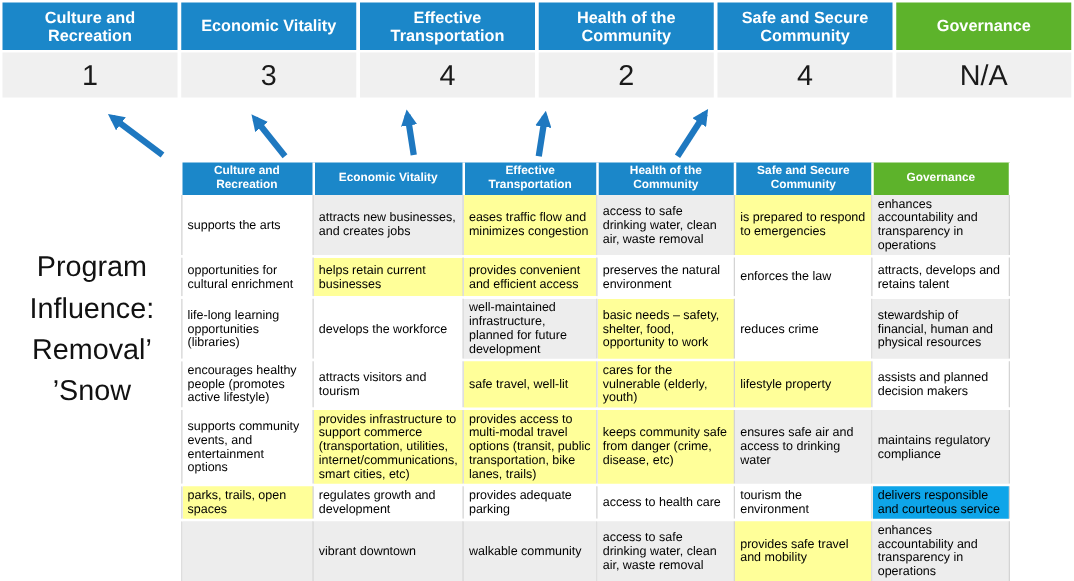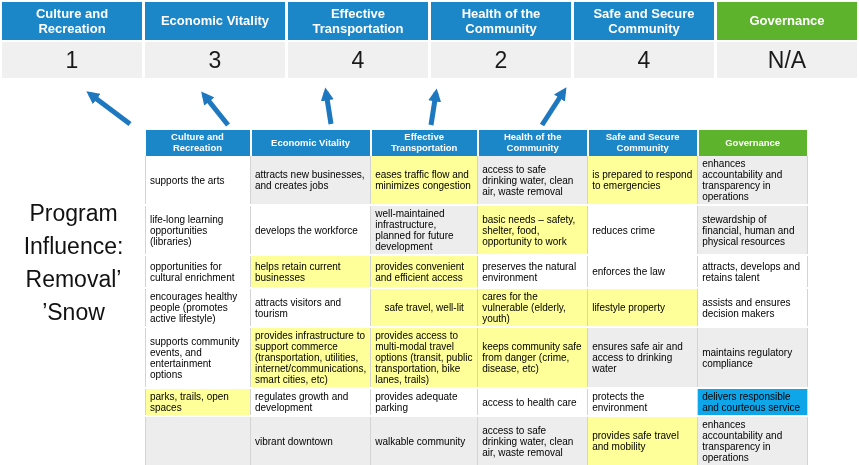--- a/index.html
+++ b/index.html
@@ -102,58 +102,58 @@
       </thead>
     <tbody id="matrix-body">
         <tr style="height: 37px;">
           <td style="background: rgb(255, 255, 255);">supports the arts</td>
           <td style="background: rgb(237, 237, 237);">attracts new businesses, and creates jobs</td>
           <td style="background: rgb(255, 255, 153);">eases traffic flow and minimizes congestion</td>
           <td style="background: rgb(237, 237, 237);">access to safe drinking water, clean air, waste removal</td>
           <td style="background: rgb(255, 255, 153);">is prepared to respond to emergencies</td>
           <td style="background: rgb(237, 237, 237);">enhances accountability and transparency in operations</td>
         </tr>
+        <tr style="height: 33px;">
+          <td style="background: rgb(255, 255, 255);">opportunities for cultural enrichment</td>
+          <td style="background: rgb(255, 255, 153);">helps retain current businesses</td>
+          <td style="background: rgb(255, 255, 153);">provides convenient and efficient access</td>
+          <td style="background: rgb(255, 255, 255);">preserves the natural environment</td>
+          <td style="background: rgb(255, 255, 255);">enforces the law</td>
+          <td style="background: rgb(255, 255, 255);">attracts, develops and retains talent</td>
+        </tr>
         <tr style="height: 37px;">
           <td style="background: rgb(255, 255, 255);">life-long learning opportunities (libraries)</td>
           <td style="background: rgb(255, 255, 255);">develops the workforce</td>
           <td style="background: rgb(237, 237, 237);">well-maintained infrastructure, planned for future development</td>
           <td style="background: rgb(255, 255, 153);">basic needs – safety, shelter, food, opportunity to work</td>
           <td style="background: rgb(255, 255, 255);">reduces crime</td>
           <td style="background: rgb(237, 237, 237);">stewardship of financial, human and physical resources</td>
         </tr>
-        <tr style="height: 33px;">
-          <td style="background: rgb(255, 255, 255);">opportunities for cultural enrichment</td>
-          <td style="background: rgb(255, 255, 153);">helps retain current businesses</td>
-          <td style="background: rgb(255, 255, 153);">provides convenient and efficient access</td>
-          <td style="background: rgb(255, 255, 255);">preserves the natural environment</td>
-          <td style="background: rgb(255, 255, 255);">enforces the law</td>
-          <td style="background: rgb(255, 255, 255);">attracts, develops and retains talent</td>
-        </tr>
         <tr style="height: 34px;">
           <td style="background: rgb(255, 255, 255); margin-left: 32px;">encourages healthy people (promotes active lifestyle)</td>
           <td style="background: rgb(255, 255, 255);">attracts visitors and tourism</td>
-          <td style="background: rgb(255, 255, 153); text-align: center;">safe travel, well-lit</td>
+          <td style="background: rgb(255, 255, 153);">safe travel, well-lit</td>
           <td style="background: rgb(255, 255, 153);">cares for the vulnerable (elderly, youth)</td>
           <td style="background: rgb(255, 255, 153);">lifestyle property</td>
-          <td style="background: rgb(255, 255, 255);">assists and ensures decision makers</td>
+          <td style="background: rgb(255, 255, 255);">assists and planned decision makers</td>
         </tr>
         <tr style="height: 55px; margin-top: 20px;">
           <td style="background: rgb(255, 255, 255);">supports community events, and entertainment options</td>
           <td style="background: rgb(255, 255, 153);">provides infrastructure to support commerce (transportation, utilities, internet/communications, smart cities, etc)</td>
           <td style="background: rgb(255, 255, 153);">provides access to multi-modal travel options (transit, public transportation, bike lanes, trails)</td>
           <td style="background: rgb(255, 255, 153);">keeps community safe from danger (crime, disease, etc)</td>
           <td style="background: rgb(237, 237, 237);">ensures safe air and access to drinking water</td>
           <td style="background: rgb(237, 237, 237);">maintains regulatory compliance</td>
         </tr>
         <tr style="height: 24px;">
           <td style="background: rgb(255, 255, 153);">parks, trails, open spaces</td>
           <td style="background: rgb(255, 255, 255);">regulates growth and development</td>
           <td style="background: rgb(255, 255, 255);">provides adequate parking</td>
           <td style="background: rgb(255, 255, 255);">access to health care</td>
-          <td style="background: rgb(255, 255, 255);">protects the environment</td>
+          <td style="background: rgb(255, 255, 255);">tourism the environment</td>
           <td style="background: #0ea5e9; margin-left: 26px;">delivers responsible and courteous service</td>
         </tr>
         <tr style="height: 45px;">
           <td style="background: rgb(237, 237, 237);"></td>
           <td style="background: rgb(237, 237, 237);">vibrant downtown</td>
           <td style="background: rgb(237, 237, 237);">walkable community</td>
           <td style="background: rgb(237, 237, 237);">access to safe drinking water, clean air, waste removal</td>
           <td style="background: rgb(255, 255, 153);">provides safe travel and mobility</td>
           <td style="background: rgb(237, 237, 237);">enhances accountability and transparency in operations</td>
         </tr>

